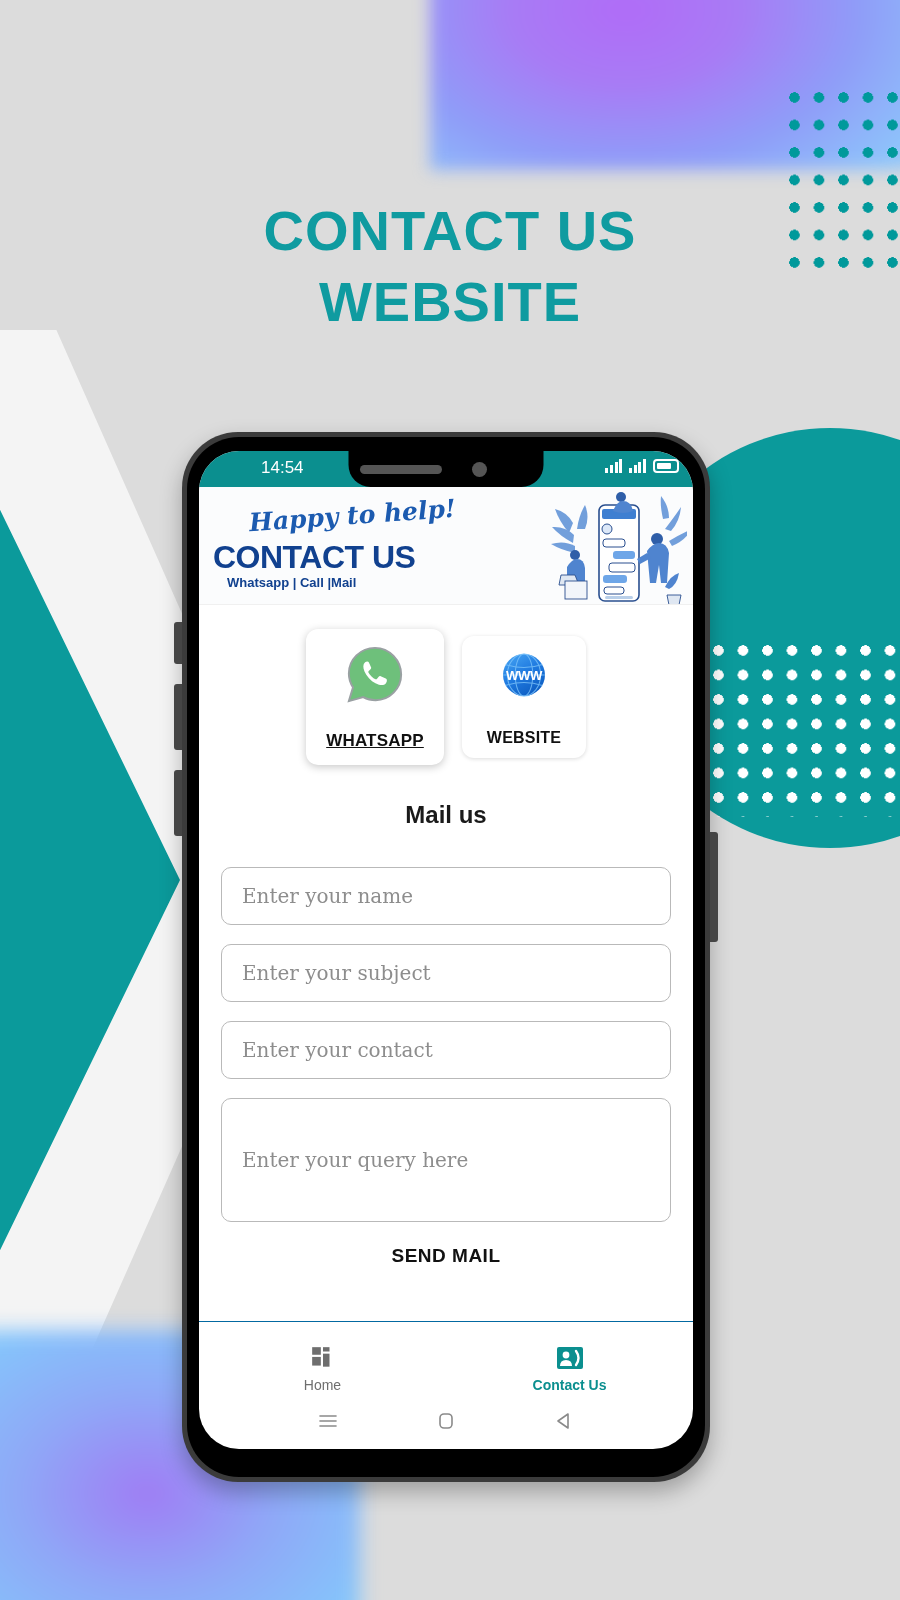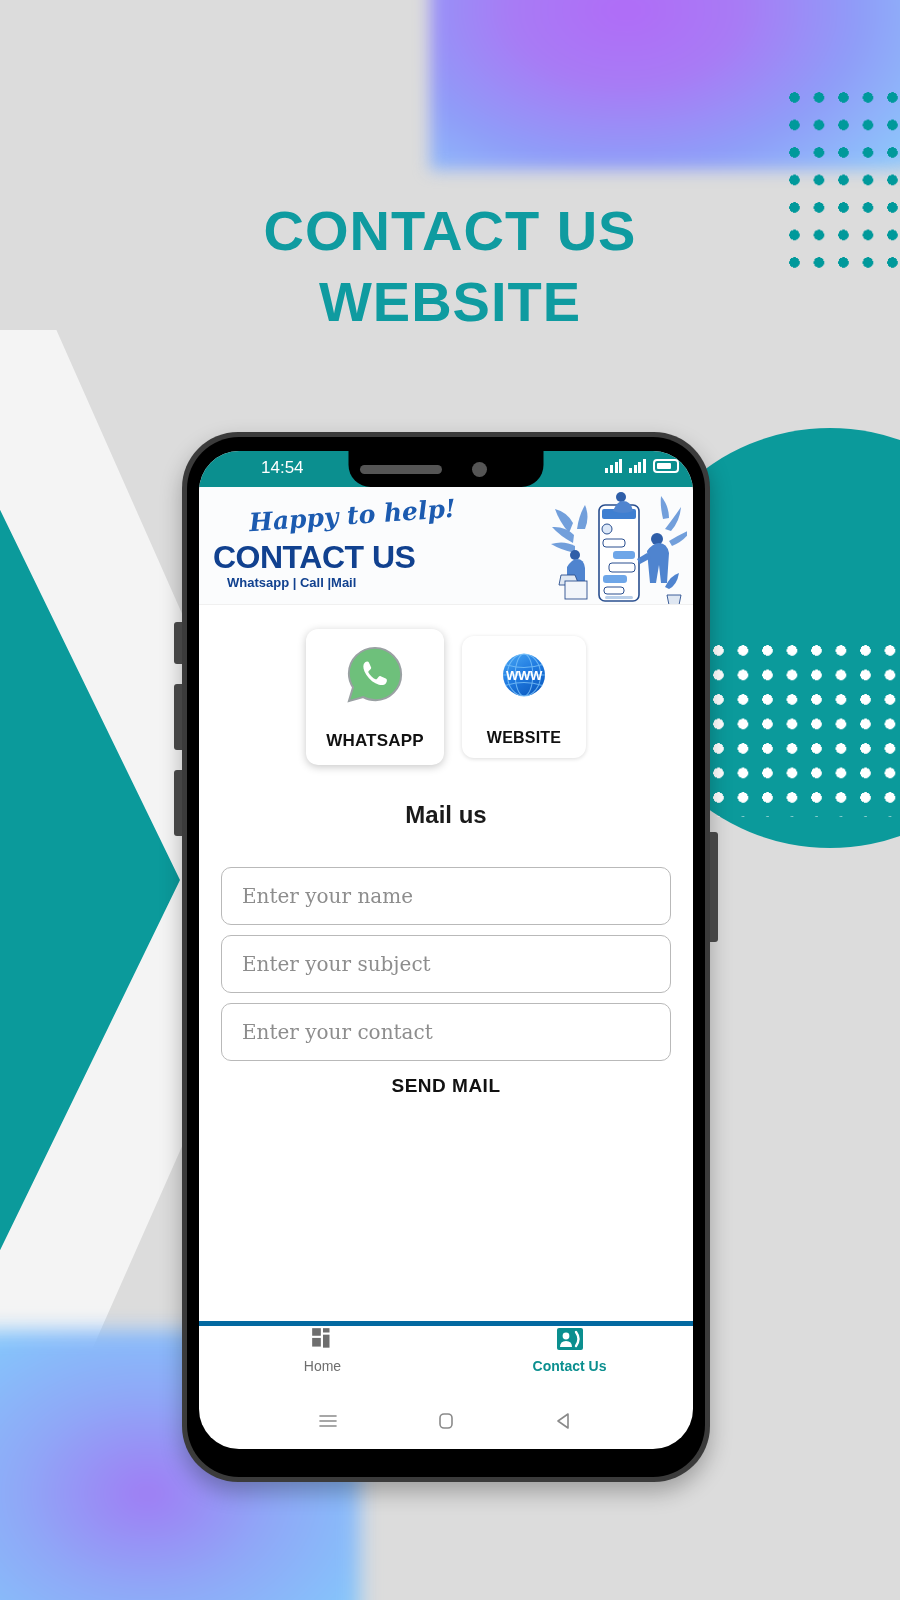--- a/index.html
+++ b/index.html
@@ -183,51 +183,51 @@
     align-items:center; justify-content:center; gap:26px;
   }
   .card.active {
     width:138px; height:136px;
     box-shadow:0 2px 9px rgba(0,0,0,0.22);
   }
   .card-label {
     font-size:16px; font-weight:bold; color:#111;
     letter-spacing:0.2px;
   }
-  .card.active .card-label { font-size:17px; }
+  .card.active .card-label { font-size:17px;text-decoration:underline; }
   .card-icon { width:56px; height:56px; }
   .card.active .card-icon { width:62px; height:62px; }
 
   
   .mail-section { flex:1; padding:18px 22px 0 22px; overflow:hidden; }
   .mail-title {
     text-align:center; font-size:24px; font-weight:bold;
     color:#1a1a1a; margin-bottom:38px;
   }
   .field {
     width:100%; height:58px;
     border:1px solid #b9b9b9; border-radius:10px;
-    background:#fff; margin-bottom:10px;
+    background:#fff; margin-bottom:19px;
     display:flex; align-items:center; padding:0 20px;
   }
   .field.textarea { height:124px; align-items:center; }
   .field-ph {
     font-family:"DejaVu Serif", serif;
     font-size:20px; color:#8d8d8d;
   }
   .send-btn {
     text-align:center; font-size:19px; font-weight:bold;
     color:#111; letter-spacing:0.5px; padding-top:4px;
   }
 
   
   .bottomnav {
     flex:none; height:72px;
-    border-top:5px solid #0369a1;
-    display:flex; align-items:flex-start;
+    border-top:1px solid #0369a1;
+    display:flex; align-items:flex-end;
   }
   .nav-item {
     flex:1; display:flex; flex-direction:column;
     align-items:center; gap:6px;
   }
   .nav-label { font-size:14px; color:#6e6e6e; }
   .nav-item.active .nav-label { color:#0b8f8f; font-weight:bold; }
 
   
   .androidnav {
@@ -371,20 +371,23 @@
 
         <div class="field">
           <span class="field-ph">Enter your name</span>
         </div>
         <div class="field">
           <span class="field-ph">Enter your subject</span>
         </div>
         <div class="field">
           <span class="field-ph">Enter your contact</span>
         </div>
+        <div class="field textarea">
+          <span class="field-ph">Enter your query here</span>
+        </div>
 
         <div class="send-btn">SEND MAIL</div>
       </div>
 
       <div class="bottomnav">
         <div class="nav-item">
           <svg width="26" height="26" viewBox="0 0 24 24">
             <rect x="2" y="2" width="8" height="7" fill="#6e6e6e"></rect>
             <rect x="12" y="2" width="6" height="4" fill="#6e6e6e"></rect>
             <rect x="12" y="8" width="6" height="12" fill="#6e6e6e"></rect>

